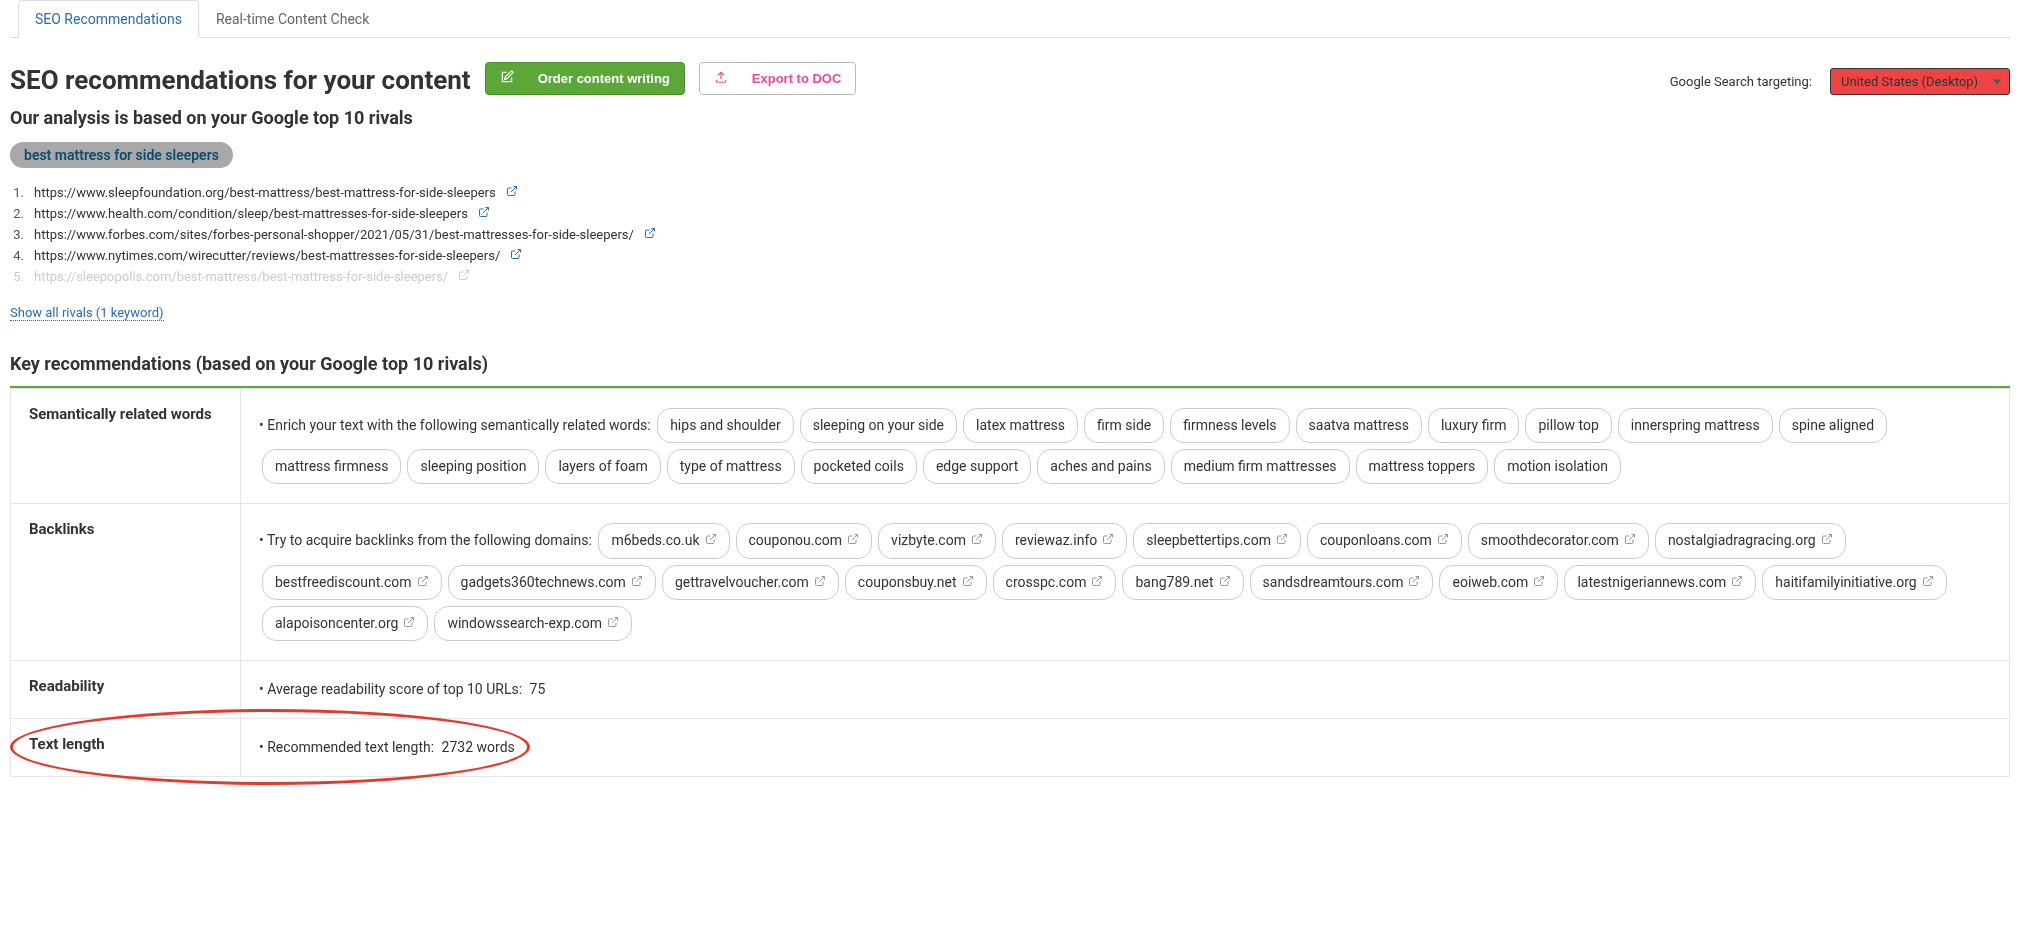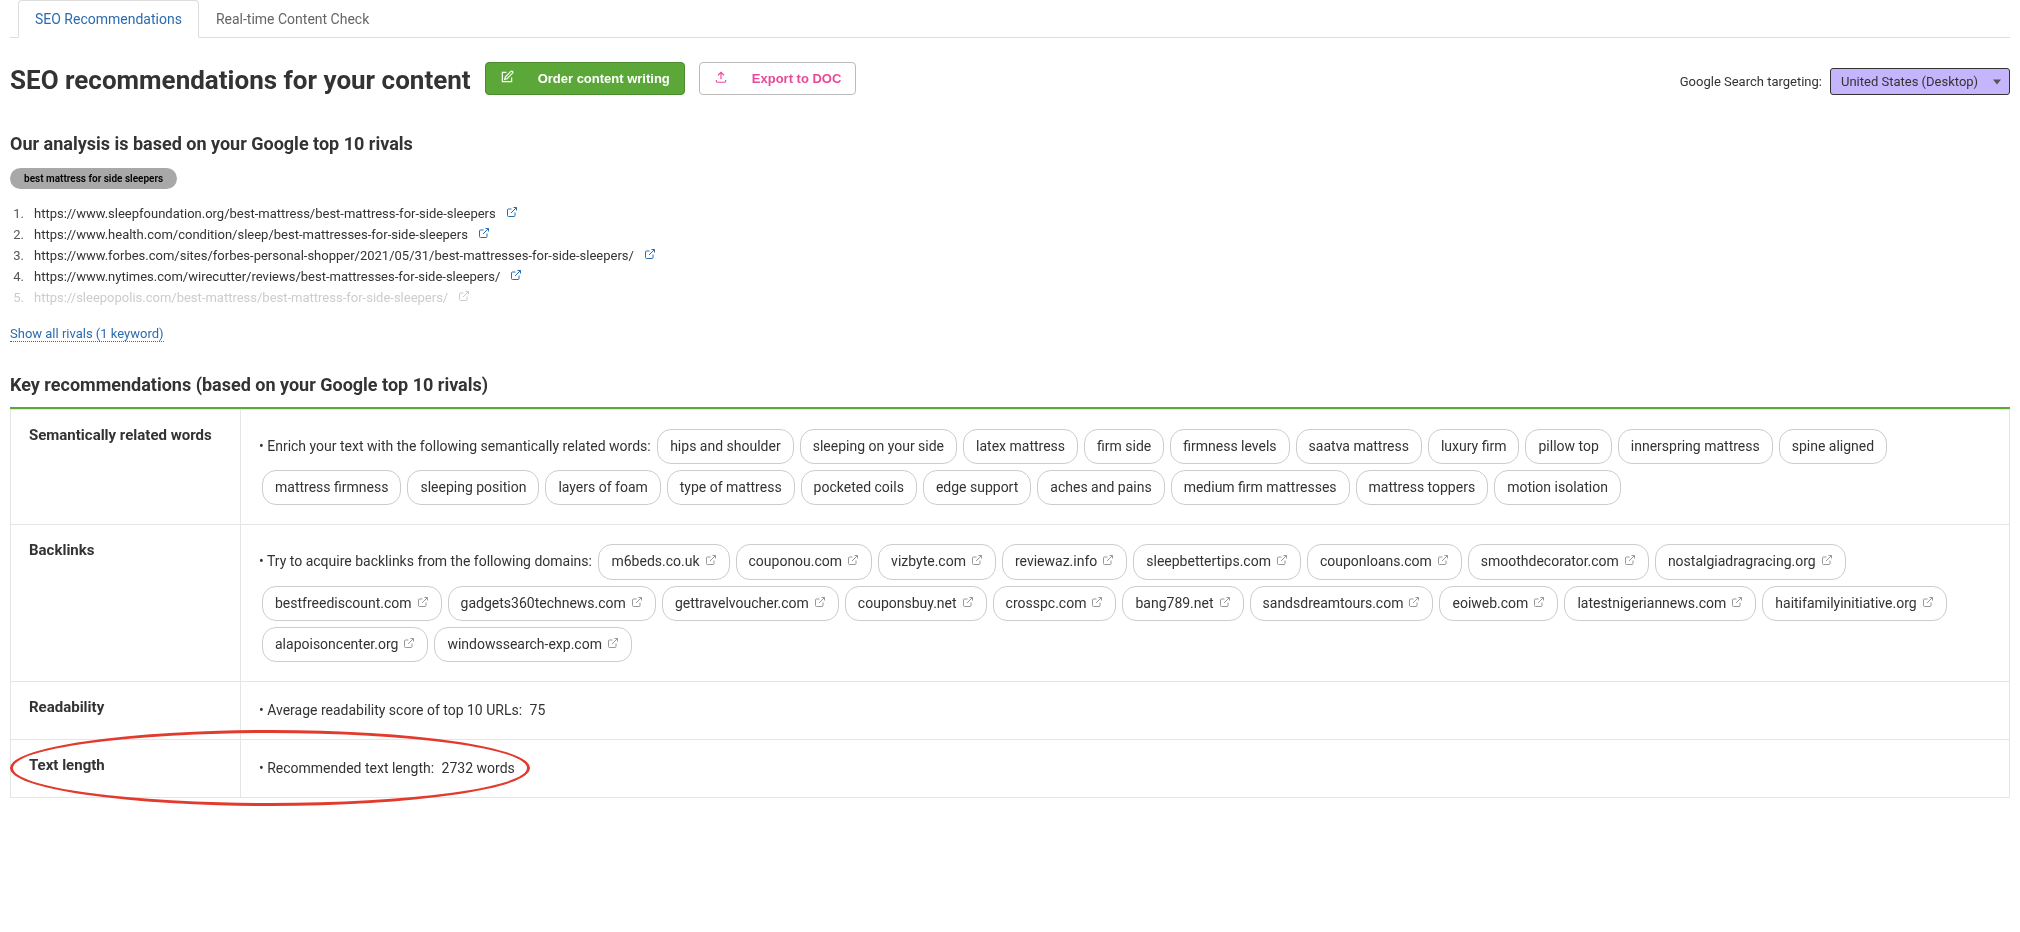--- a/index.html
+++ b/index.html
@@ -9,27 +9,27 @@
 .tab { padding: 10px 16px; color: #666; cursor: pointer; border: 1px solid transparent; border-bottom: none; position: relative; }
 .tab.active { color: #2b6cb0; border-color: #ddd; border-bottom: 1px solid #fff; margin-bottom: -1px; background: #fff; border-radius: 4px 4px 0 0; }
 
 .header-row { display: flex; align-items: flex-end; margin-top: 24px; gap: 14px; flex-wrap: wrap; }
 h1 { font-size: 26px; font-weight: 700; }
 .btn { display: inline-flex; align-items: center; gap: 24px; padding: 7px 14px; border-radius: 4px; font-size: 13px; cursor: pointer; border: 1px solid; font-weight: 600; }
 .btn-green { background: #5ba839; color: #fff; border-color: #4a8c2e; }
 .btn-outline { background: #fff; color: #ec4899; border-color: #bbb; }
 .icon-svg { width: 14px; height: 14px; display: inline-block; }
 
-.targeting { margin-left: auto; display: flex; align-items: center; gap: 8px; font-size: 13px; }
-.select-box { border: 1px solid #333; padding: 5px 28px 5px 10px; border-radius: 3px; position: relative; min-width: 180px; background: #c4b5fd; cursor: pointer; }
+.targeting { margin-left: auto; display: flex; align-items: center; gap: 18px; font-size: 13px; }
+.select-box { border: 1px solid #333; padding: 5px 28px 5px 10px; border-radius: 3px; position: relative; min-width: 180px; background: #ef4444; cursor: pointer; }
 .select-box::after { content: ""; position: absolute; right: 8px; top: 50%; width: 0; height: 0; border-left: 4px solid transparent; border-right: 4px solid transparent; border-top: 5px solid #555; transform: translateY(-50%); }
 
-h2 { font-size: 18px; margin-top: 38px; font-weight: 700; }
-
-.pill { display: inline-block; background: #a8a8a8; color: #000000; padding: 5px 14px; border-radius: 14px; font-size: 10px; font-weight: 600; margin-top: 14px; }
+h2 { font-size: 18px; margin-top: 12px; font-weight: 700; }
+
+.pill { display: inline-block; background: #a8a8a8; color: #0c4a6e; padding: 5px 14px; border-radius: 14px; font-size: 14px; font-weight: 600; margin-top: 14px; }
 
 ol.rivals { list-style: none; margin-top: 14px; }
 ol.rivals li { display: flex; align-items: center; gap: 10px; padding: 3px 0; font-size: 13px; }
 ol.rivals li .num { color: #555; min-width: 14px; text-align: right; }
 ol.rivals li .url { color: #333; }
 ol.rivals li.faded .num, ol.rivals li.faded .url, ol.rivals li.faded .ext-icon { color: #ccc; }
 .ext-icon { color: #2b6cb0; }
 
 .show-all { color: #2b6cb0; font-size: 13px; margin-top: 18px; display: inline-block; text-decoration: none; border-bottom: 1px dotted #2b6cb0; cursor: pointer; }
 

